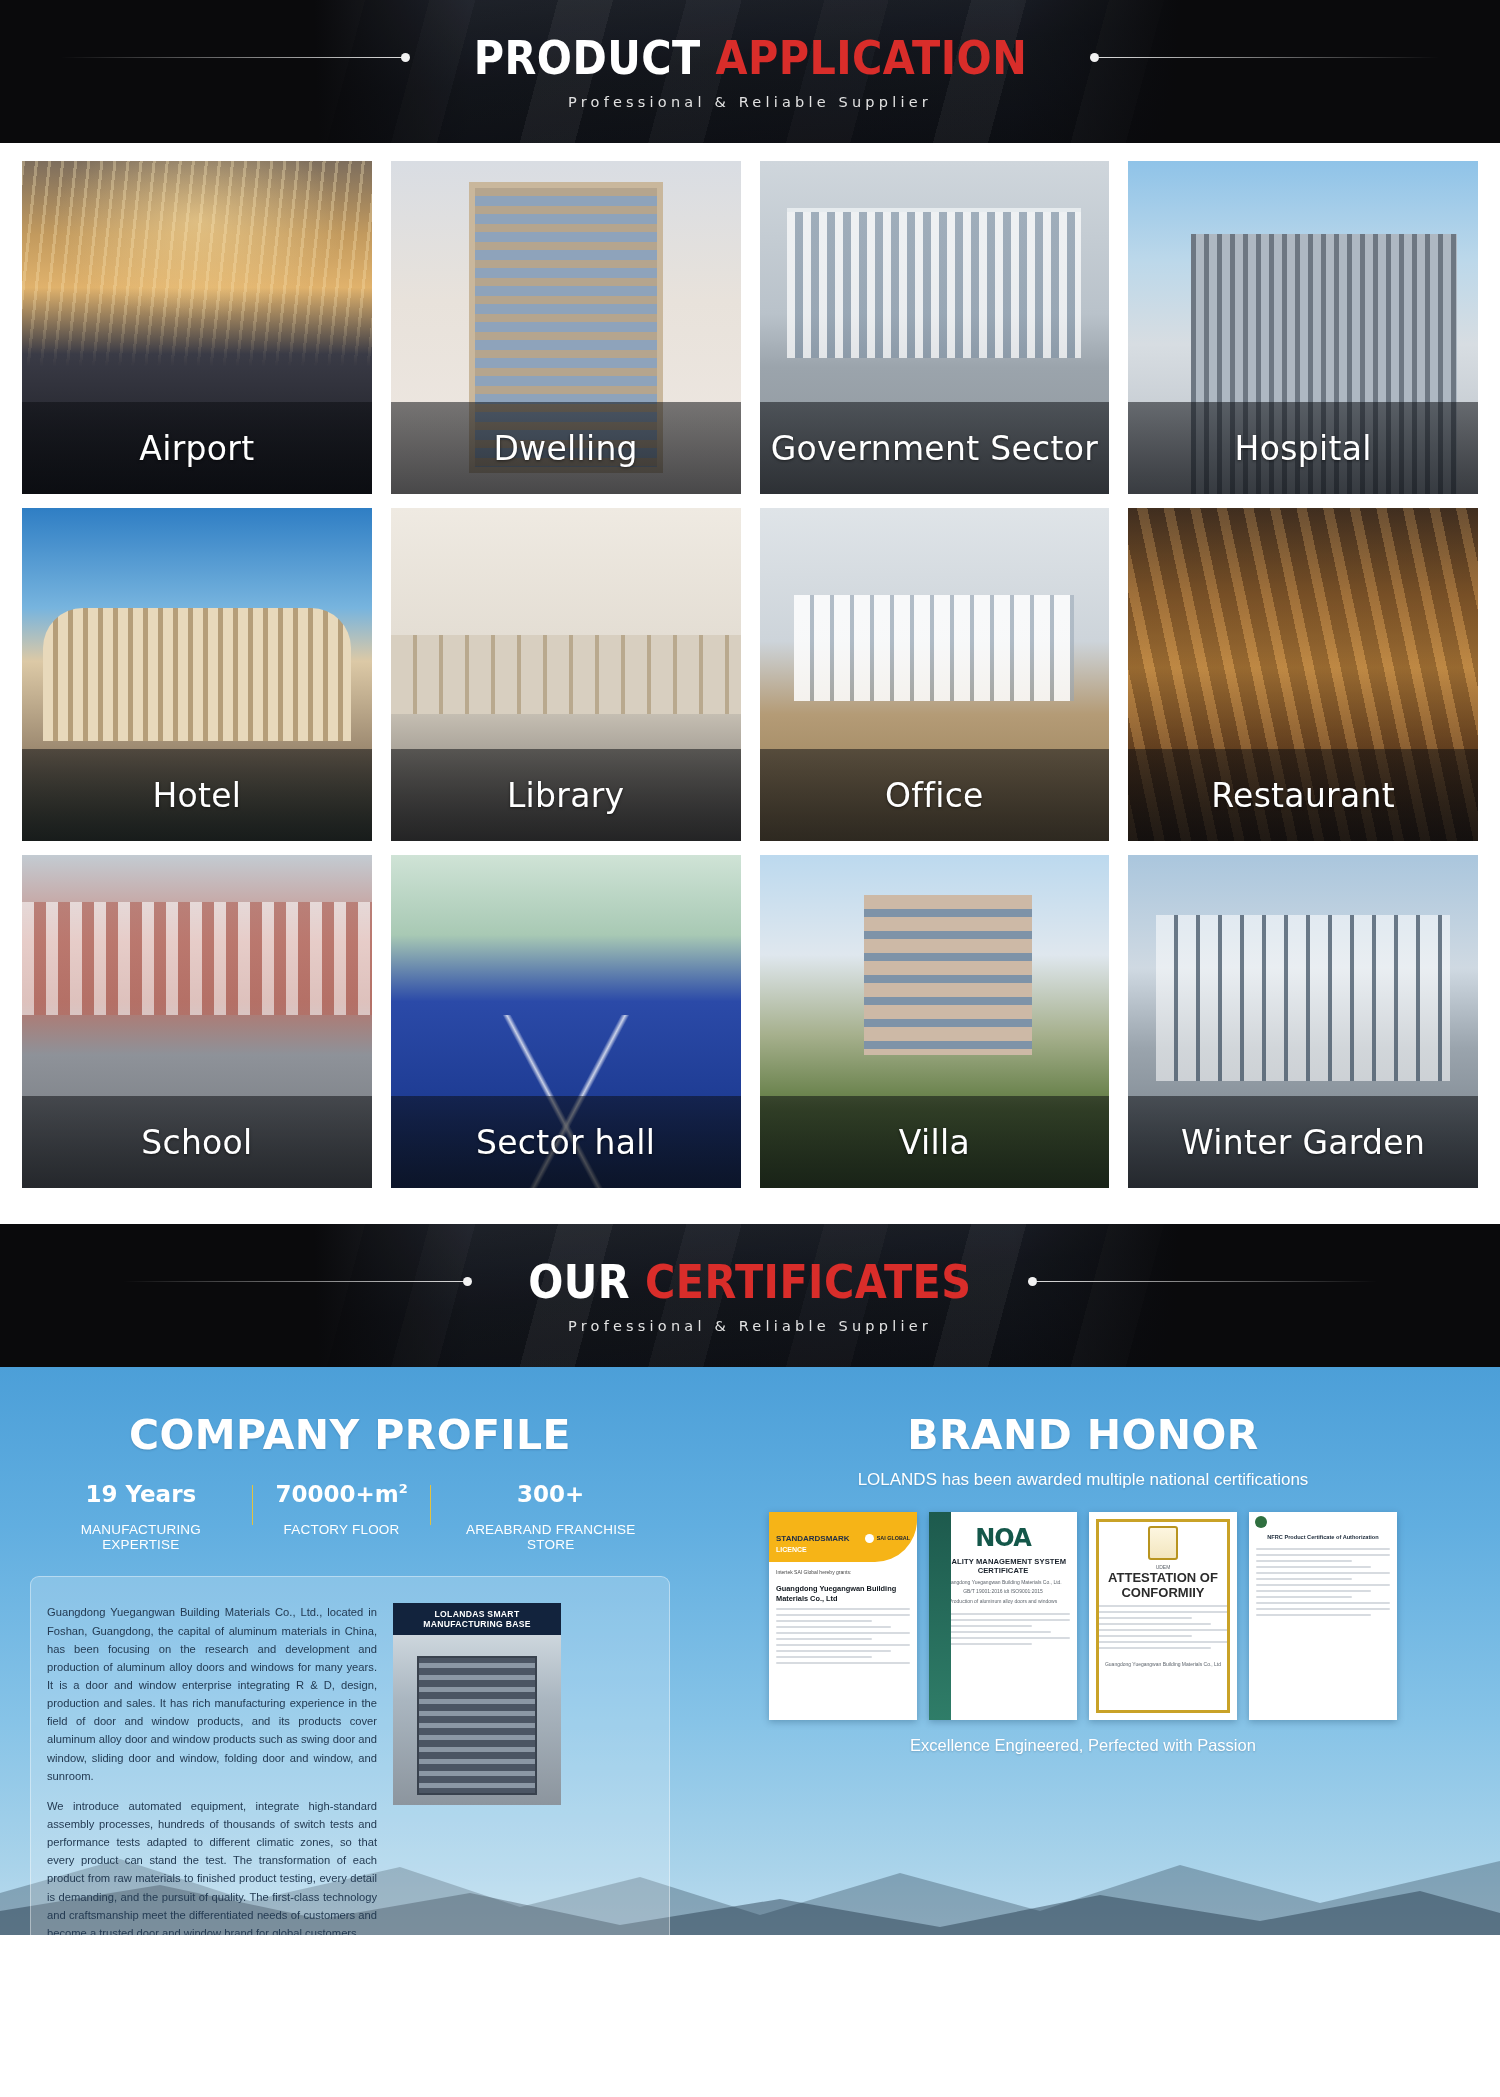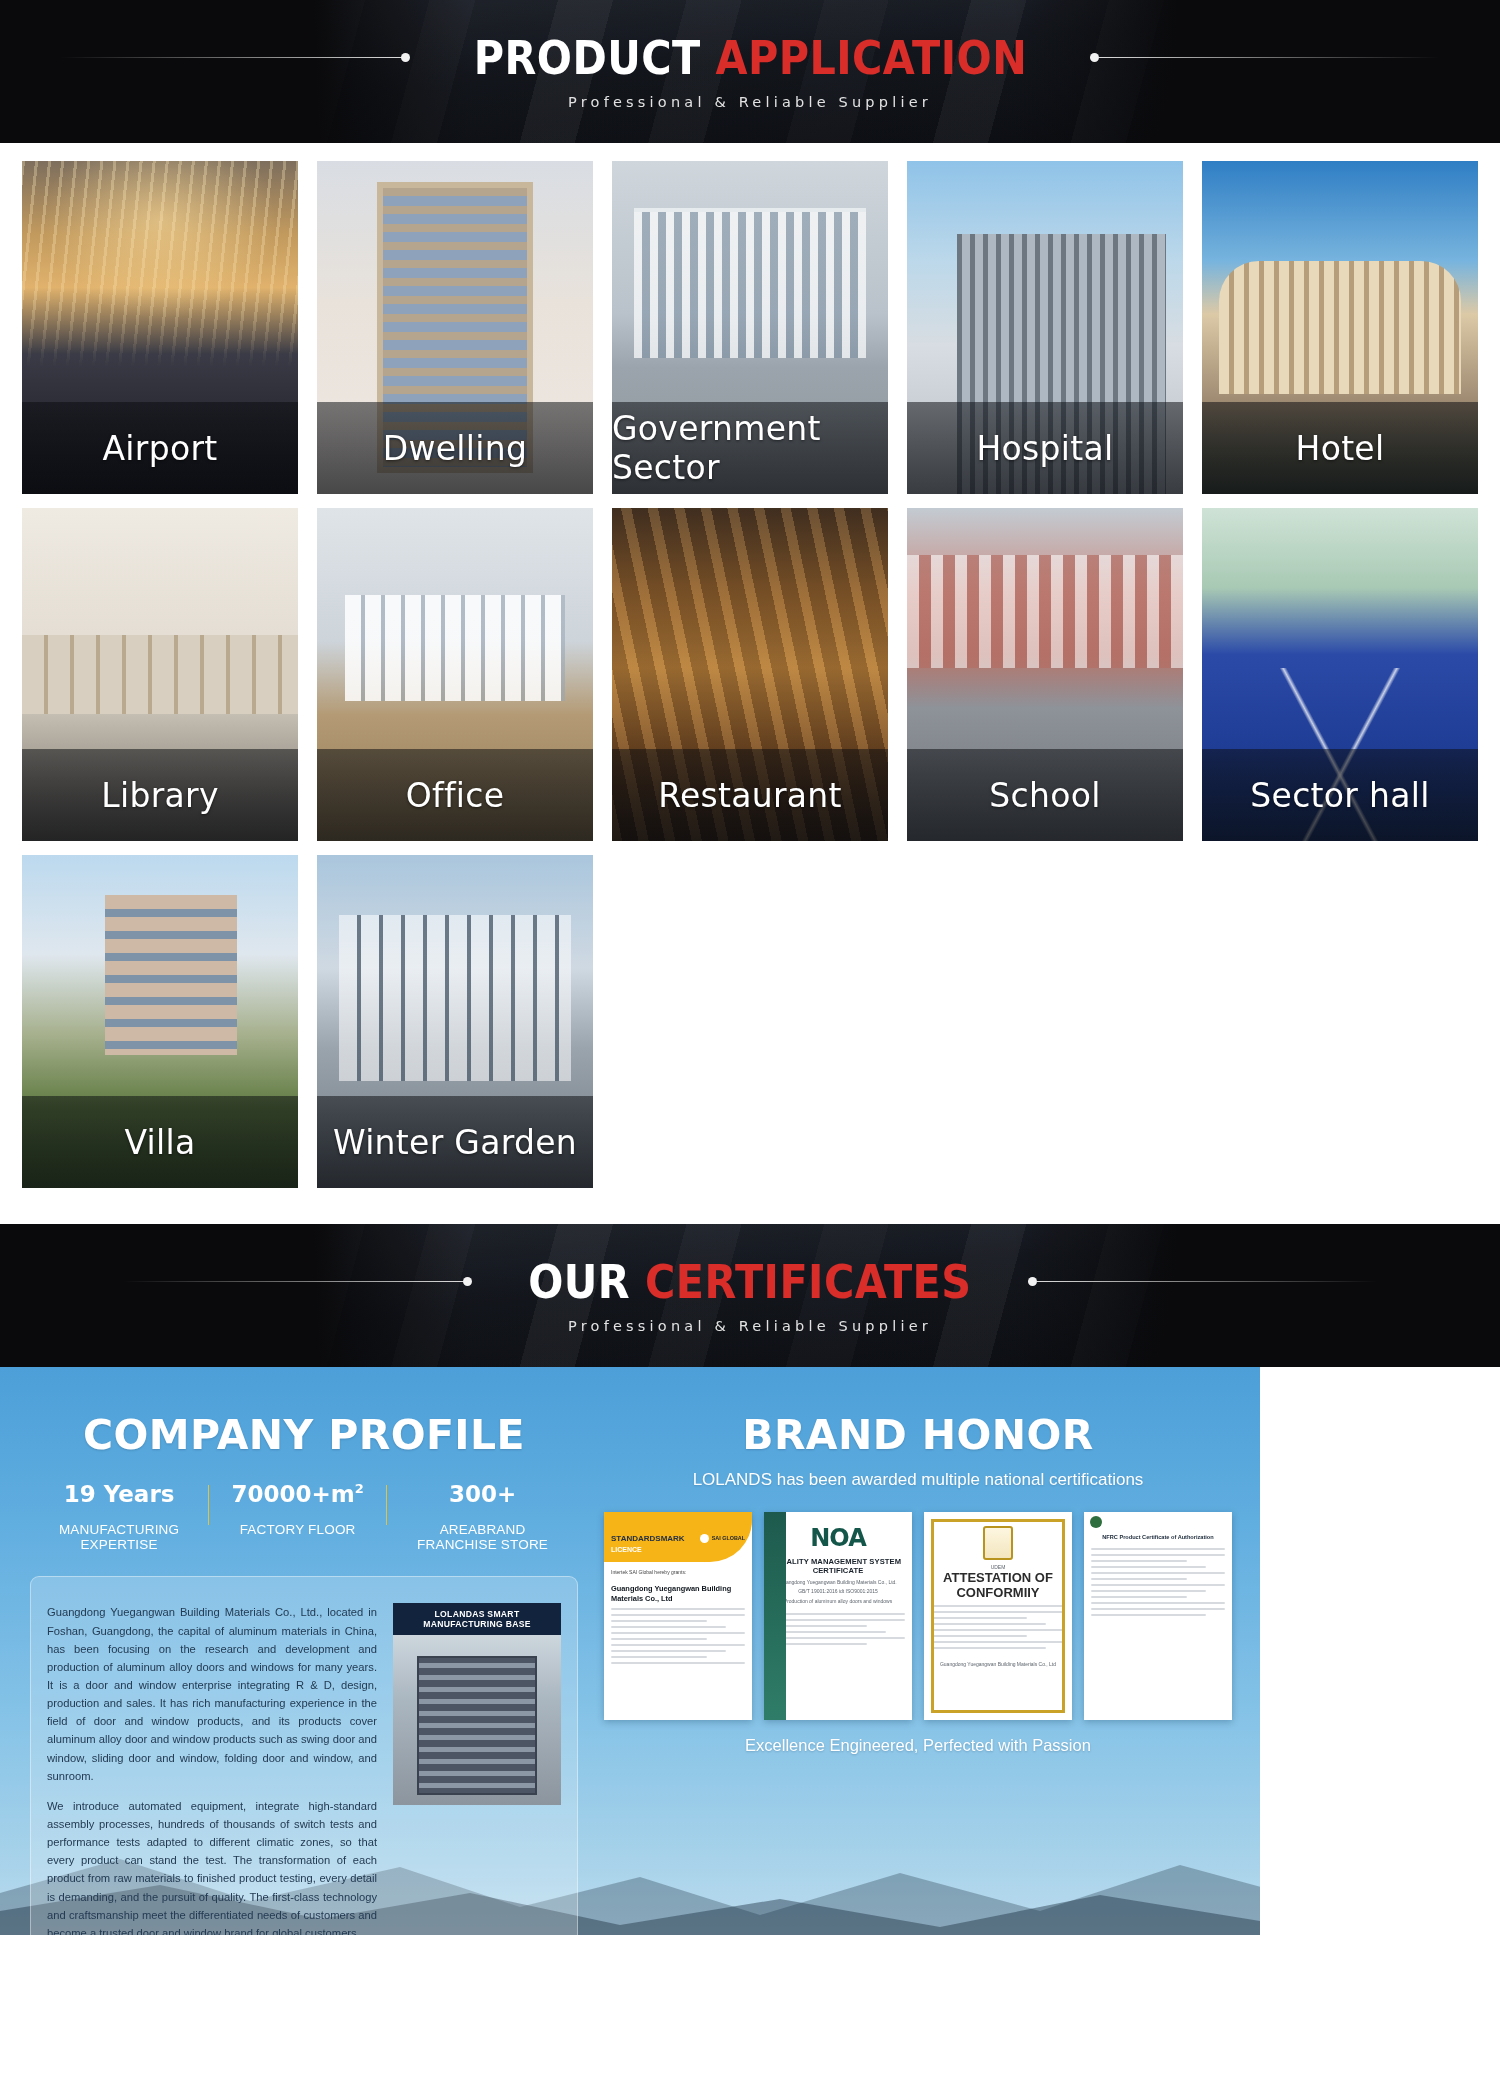--- a/index.html
+++ b/index.html
@@ -62,21 +62,21 @@
     color: #e2e2e2;
     font-size: 14.5px;
     letter-spacing: 4.2px;
     font-family: "DejaVu Sans", sans-serif;
   }
 
   
   .grid-wrap { background: #ffffff; padding: 18px 22px 36px 22px; }
   .grid {
     display: grid;
-    grid-template-columns: repeat(5, 1fr);
+    grid-template-columns: repeat(4, 1fr);
     gap: 14px 19px;
   }
   .card {
     position: relative;
     height: 333px;
     overflow: hidden;
     background: #23262c;
   }
   .card-photo { position: absolute; inset: 0; }
   .card-label {
@@ -186,21 +186,21 @@
     background: linear-gradient(180deg, #aac6dd 0%, #cfd9e2 34%, #9aa4ad 58%, #6e7780 100%);
   }
   .p-winter::after {
     content:""; position:absolute; left:8%; right:8%; top:18%; height:50%;
     background: repeating-linear-gradient(90deg, rgba(255,255,255,.55) 0 18px, rgba(90,105,120,.85) 18px 22px);
   }
 
   
   .profile {
     position: relative;
-    width: 1260px;
+    width: 1500px;
     height: 568px;
     background: linear-gradient(180deg, #4c9fd8 0%, #61aee0 28%, #86c3e7 62%, #a9d3ea 88%, #bcdcef 100%);
     overflow: hidden;
   }
   .profile-body { position: relative; z-index: 3; display: flex; padding: 44px 30px 0 30px; }
   .col-left  { width: 640px; }
   .col-right { flex: 1; padding-left: 26px; }
   .sec-title {
     color: #ffffff; font-size: 41px; font-weight: 700;
     text-align: center; letter-spacing: .4px;

